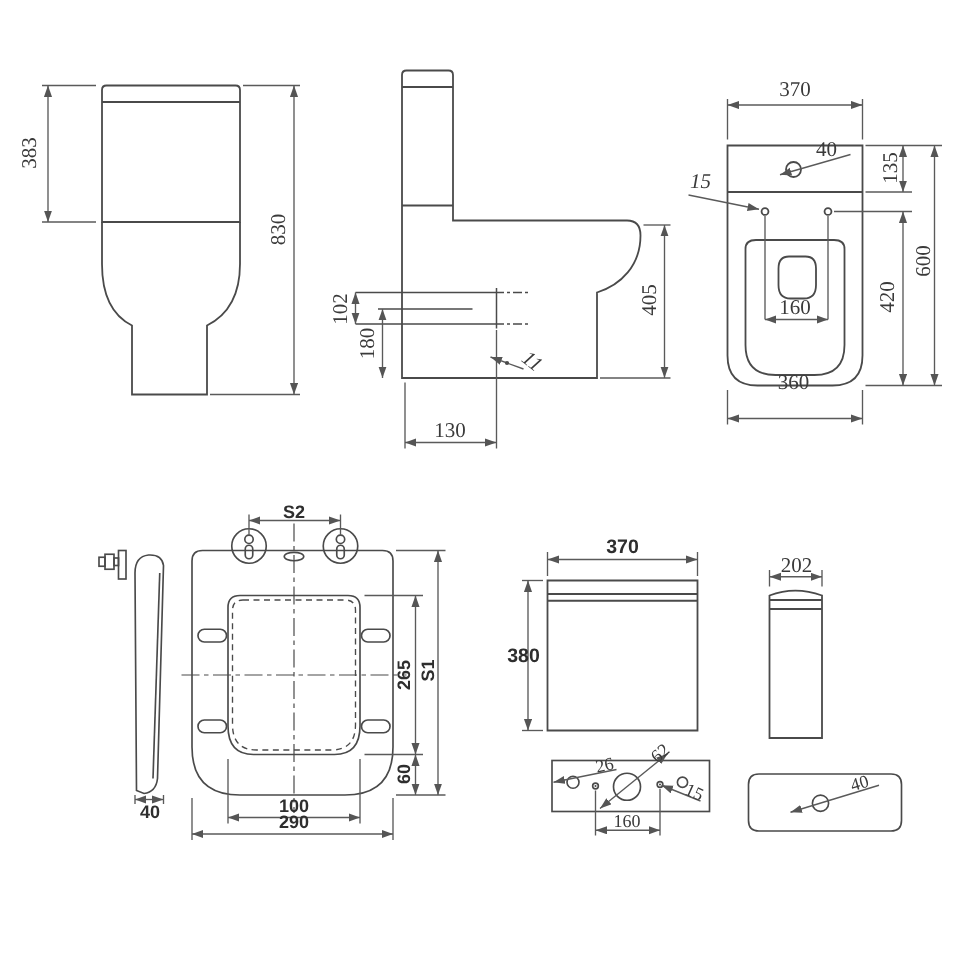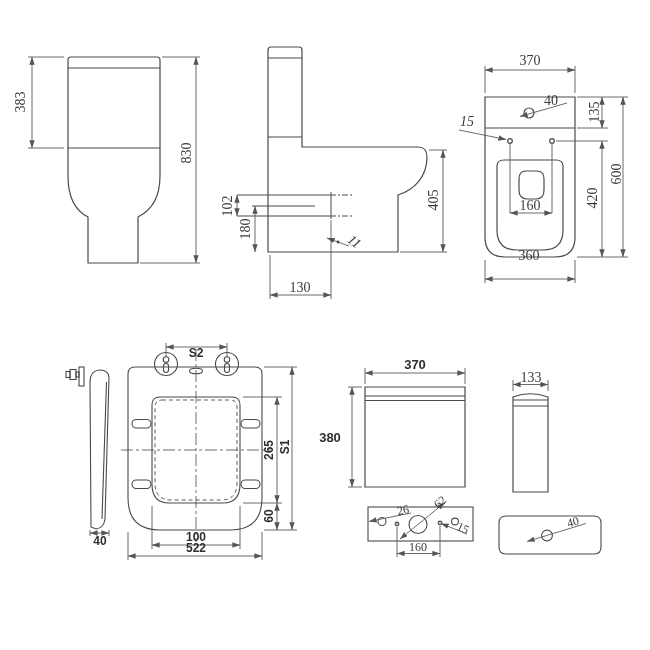--- a/index.html
+++ b/index.html
@@ -224,31 +224,31 @@
   <span class="lbl" style="left:551px;top:101px">40</span>
   <span class="lbl it" style="left:467px;top:122px">15</span>
   <span class="lbl r90" style="left:595px;top:112px">135</span>
   <span class="lbl r90" style="left:617px;top:174px">600</span>
   <span class="lbl r90" style="left:593px;top:198px">420</span>
   <span class="lbl" style="left:530px;top:206px">160</span>
   <span class="lbl" style="left:529px;top:256px">360</span>
 
   <span class="lbl sans" style="left:100px;top:541px">40</span>
 
-  <span class="lbl sans" style="left:196px;top:353px">S2</span>
+  <span class="lbl sans" style="left:196px;top:341px">S2</span>
   <span class="lbl sans sansr90" style="left:269px;top:450px">265</span>
   <span class="lbl sans sansr90" style="left:285px;top:447px">S1</span>
   <span class="lbl sans sansr90" style="left:269px;top:516px">60</span>
   <span class="lbl sans" style="left:196px;top:537px">100</span>
-  <span class="lbl sans" style="left:196px;top:548px">522</span>
+  <span class="lbl sans" style="left:196px;top:548px">290</span>
 
   <span class="lbl sans sans-lg" style="left:415px;top:364px">370</span>
-  <span class="lbl sans sans-lg" style="left:330px;top:437px">380</span>
-
-  <span class="lbl" style="left:531px;top:378px">133</span>
+  <span class="lbl sans sans-lg" style="left:349px;top:437px">380</span>
+
+  <span class="lbl" style="left:531px;top:378px">202</span>
 
   <span class="lbl sm rn12" style="left:403px;top:510px">26</span>
   <span class="lbl sm rn40" style="left:440px;top:502px">62</span>
   <span class="lbl sm rp24" style="left:463px;top:528px">15</span>
   <span class="lbl sm" style="left:418px;top:547px">160</span>
 
   <span class="lbl sm rn16" style="left:573px;top:522px">40</span>
 
 </div>
 

